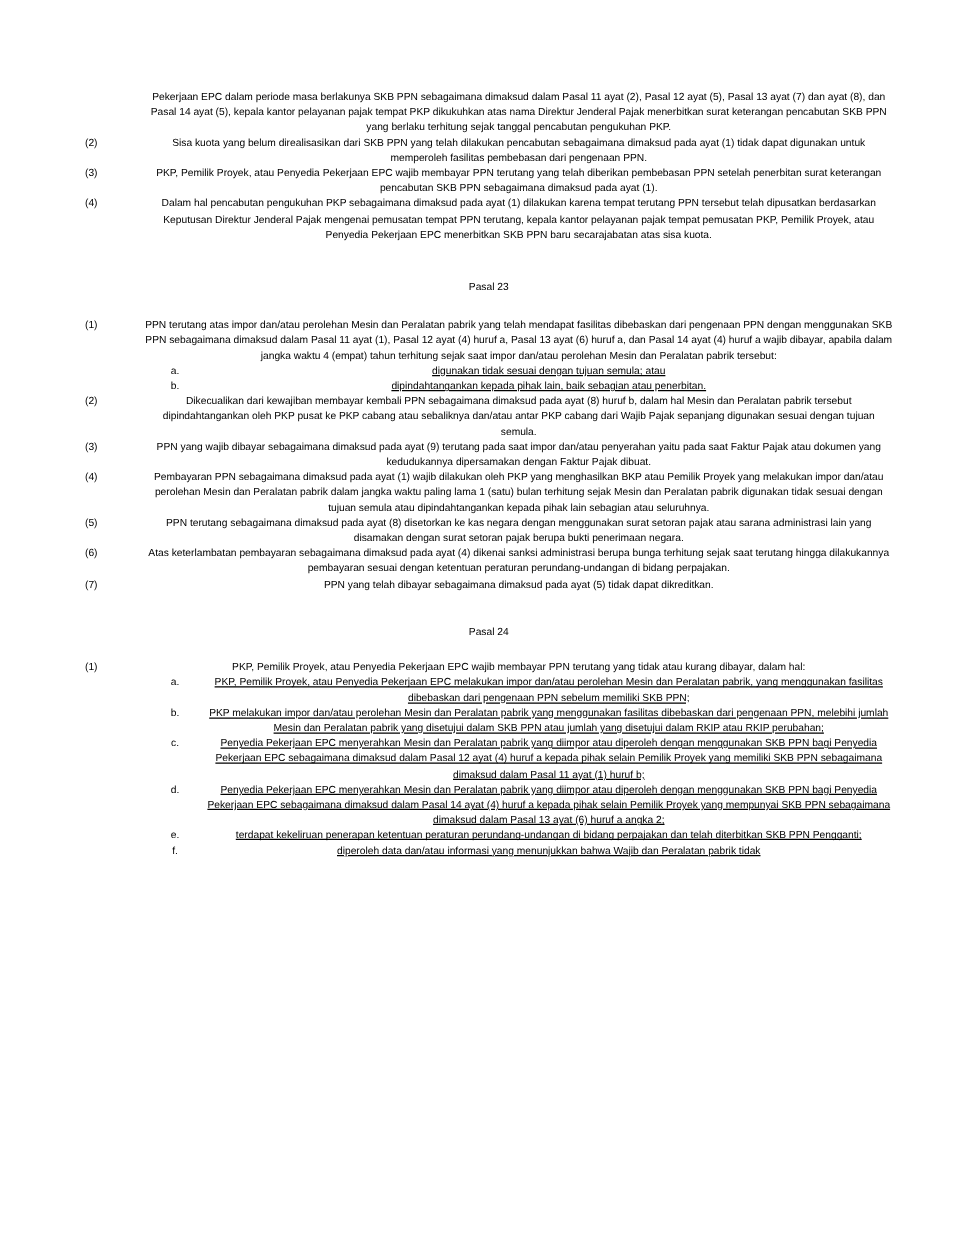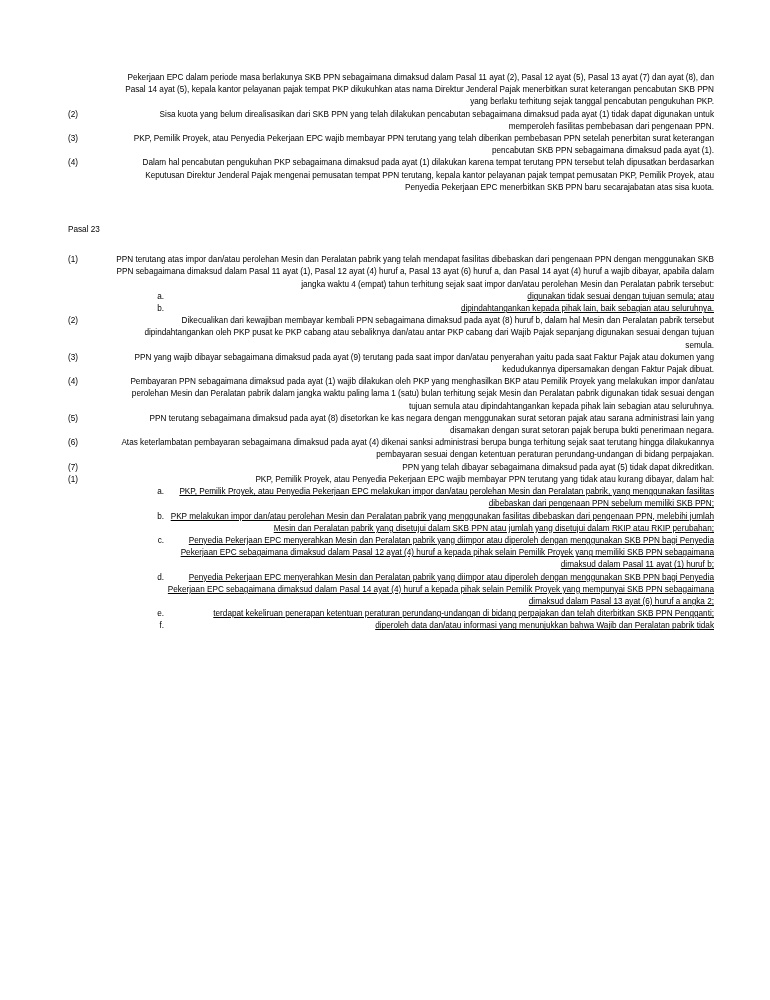--- a/index.html
+++ b/index.html
@@ -33,40 +33,41 @@
   .clause + .clause {
     margin-top: 0px;
   }
   .marker {
     width: 48px;
     flex: 0 0 48px;
     text-align: left;
   }
   .body {
     flex: 1 1 auto;
-    text-align: right;
+    text-align: center;
   }
   
   .cont .marker {
     visibility: hidden;
   }
   
   .subitem {
     display: flex;
     align-items: flex-start;
   }
   .sub-marker {
     width: 48px;
     flex: 0 0 48px;
   }
   .sub-body {
     flex: 1 1 auto;
     text-decoration: underline;
   }
   .pasal {
+    text-align: center;
     margin: 26px 0 16px 0;
     font-size: 8.2px;
   }
   .pasal-23 {
     margin-top: 30px;
     margin-bottom: 18px;
   }
 </style>
 </head>
 <body>
@@ -99,21 +100,21 @@
     <div class="clause">
       <div class="marker">(1)</div>
       <div class="body">
         <div>PPN terutang atas impor dan/atau perolehan Mesin dan Peralatan pabrik yang telah mendapat fasilitas dibebaskan dari pengenaan PPN dengan menggunakan SKB PPN sebagaimana dimaksud dalam Pasal 11 ayat (1), Pasal 12 ayat (4) huruf a, Pasal 13 ayat (6) huruf a, dan Pasal 14 ayat (4) huruf a wajib dibayar, apabila dalam jangka waktu 4 (empat) tahun terhitung sejak saat impor dan/atau perolehan Mesin dan Peralatan pabrik tersebut:</div>
         <div class="subitem">
           <div class="sub-marker">a.</div>
           <div class="sub-body">digunakan tidak sesuai dengan tujuan semula; atau</div>
         </div>
         <div class="subitem">
           <div class="sub-marker">b.</div>
-          <div class="sub-body">dipindahtangankan kepada pihak lain, baik sebagian atau seluruhnya.</div>
+          <div class="sub-body">dipindahtangankan kepada pihak lain, baik sebagian atau penerbitan.</div>
         </div>
       </div>
     </div>
 
     <div class="clause">
       <div class="marker">(2)</div>
       <div class="body">Dikecualikan dari kewajiban membayar kembali PPN sebagaimana dimaksud pada ayat (8) huruf b, dalam hal Mesin dan Peralatan pabrik tersebut dipindahtangankan oleh PKP pusat ke PKP cabang atau sebaliknya dan/atau antar PKP cabang dari Wajib Pajak sepanjang digunakan sesuai dengan tujuan semula.</div>
     </div>
     <div class="clause">
       <div class="marker">(3)</div>
@@ -129,20 +130,21 @@
     </div>
     <div class="clause">
       <div class="marker">(6)</div>
       <div class="body">Atas keterlambatan pembayaran sebagaimana dimaksud pada ayat (4) dikenai sanksi administrasi berupa bunga terhitung sejak saat terutang hingga dilakukannya pembayaran sesuai dengan ketentuan peraturan perundang-undangan di bidang perpajakan.</div>
     </div>
     <div class="clause">
       <div class="marker">(7)</div>
       <div class="body">PPN yang telah dibayar sebagaimana dimaksud pada ayat (5) tidak dapat dikreditkan.</div>
     </div>
 
+    <div class="pasal">Pasal 24</div>
 
     <div class="clause">
       <div class="marker">(1)</div>
       <div class="body">
         <div>PKP, Pemilik Proyek, atau Penyedia Pekerjaan EPC wajib membayar PPN terutang yang tidak atau kurang dibayar, dalam hal:</div>
         <div class="subitem">
           <div class="sub-marker">a.</div>
           <div class="sub-body">PKP, Pemilik Proyek, atau Penyedia Pekerjaan EPC melakukan impor dan/atau perolehan Mesin dan Peralatan pabrik, yang menggunakan fasilitas dibebaskan dari pengenaan PPN sebelum memiliki SKB PPN;</div>
         </div>
         <div class="subitem">

